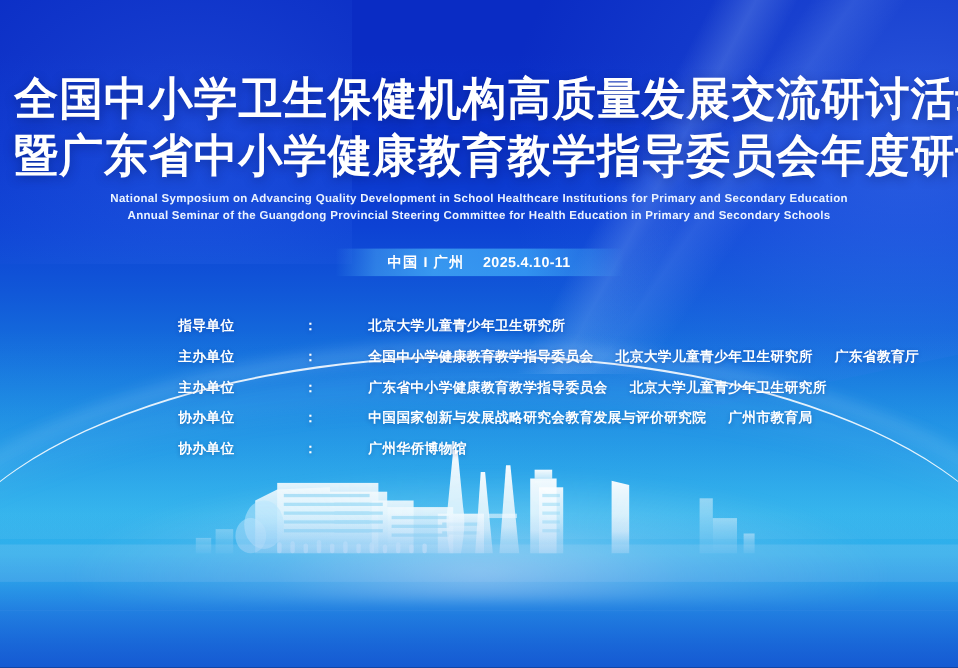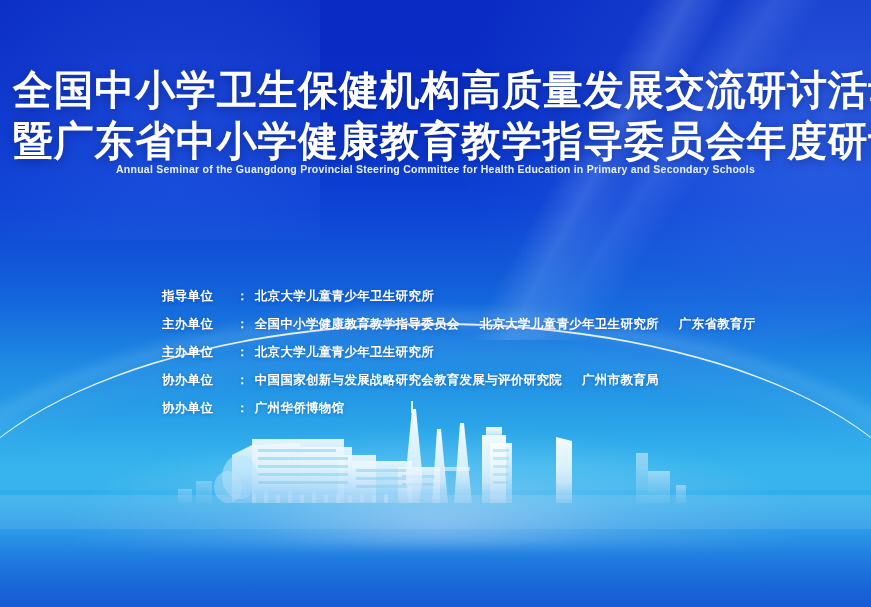--- a/index.html
+++ b/index.html
@@ -191,20 +191,21 @@
   .credit-row {
     display: flex;
     align-items: baseline;
     margin-bottom: 11px;
     white-space: nowrap;
     color: #ffffff;
     font-size: 12.5px;
     font-weight: 700;
     letter-spacing: 0.3px;
     text-shadow: 0 1px 4px rgba(0,30,110,0.30);
+    gap: 40px;
   }
   .credit-label { min-width: 74px; }
   .credit-sep { margin-right: 6px; }
   .credit-orgs { display: flex; gap: 20px; }
 </style>
 </head>
 <body>
 
 <div id="poster">
 
@@ -324,23 +325,32 @@
   <div class="bg-layer arc-soft2"></div>
   <div class="bg-layer arc-soft"></div>
   <div class="bg-layer arc"></div>
   <div class="bg-layer bottom-fade"></div>
 
   <div class="content">
 
     <div class="title-block">
       <div class="title-cn-1">全国中小学卫生保健机构高质量发展交流研讨活动</div>
       <div class="title-cn-2">暨广东省中小学健康教育教学指导委员会年度研讨活动</div>
+      <div class="title-en">National Symposium on Advancing Quality Development in School Healthcare Institutions for Primary and Secondary Education</div>
       <div class="title-en" style="margin-top:0;">Annual Seminar of the Guangdong Provincial Steering Committee for Health Education in Primary and Secondary Schools</div>
     </div>
 
+    <div class="date-banner-wrap">
+      <div class="date-banner">
+        <div class="date-text">
+          <span class="date-city">中国 I 广州</span>
+          <span class="date-range">2025.4.10-11</span>
+        </div>
+      </div>
+    </div>
 
     <div class="credits">
 
       <div class="credit-row">
         <span class="credit-label">指导单位</span>
         <span class="credit-sep">：</span>
         <span class="credit-orgs">
           <span>北京大学儿童青少年卫生研究所</span>
         </span>
       </div>
@@ -352,20 +362,21 @@
           <span>全国中小学健康教育教学指导委员会</span>
           <span>北京大学儿童青少年卫生研究所</span>
           <span>广东省教育厅</span>
         </span>
       </div>
 
       <div class="credit-row">
         <span class="credit-label">主办单位</span>
         <span class="credit-sep">：</span>
         <span class="credit-orgs">
+          <span>广东省中小学健康教育教学指导委员会</span>
           <span>北京大学儿童青少年卫生研究所</span>
         </span>
       </div>
 
       <div class="credit-row">
         <span class="credit-label">协办单位</span>
         <span class="credit-sep">：</span>
         <span class="credit-orgs">
           <span>中国国家创新与发展战略研究会教育发展与评价研究院</span>
           <span>广州市教育局</span>

